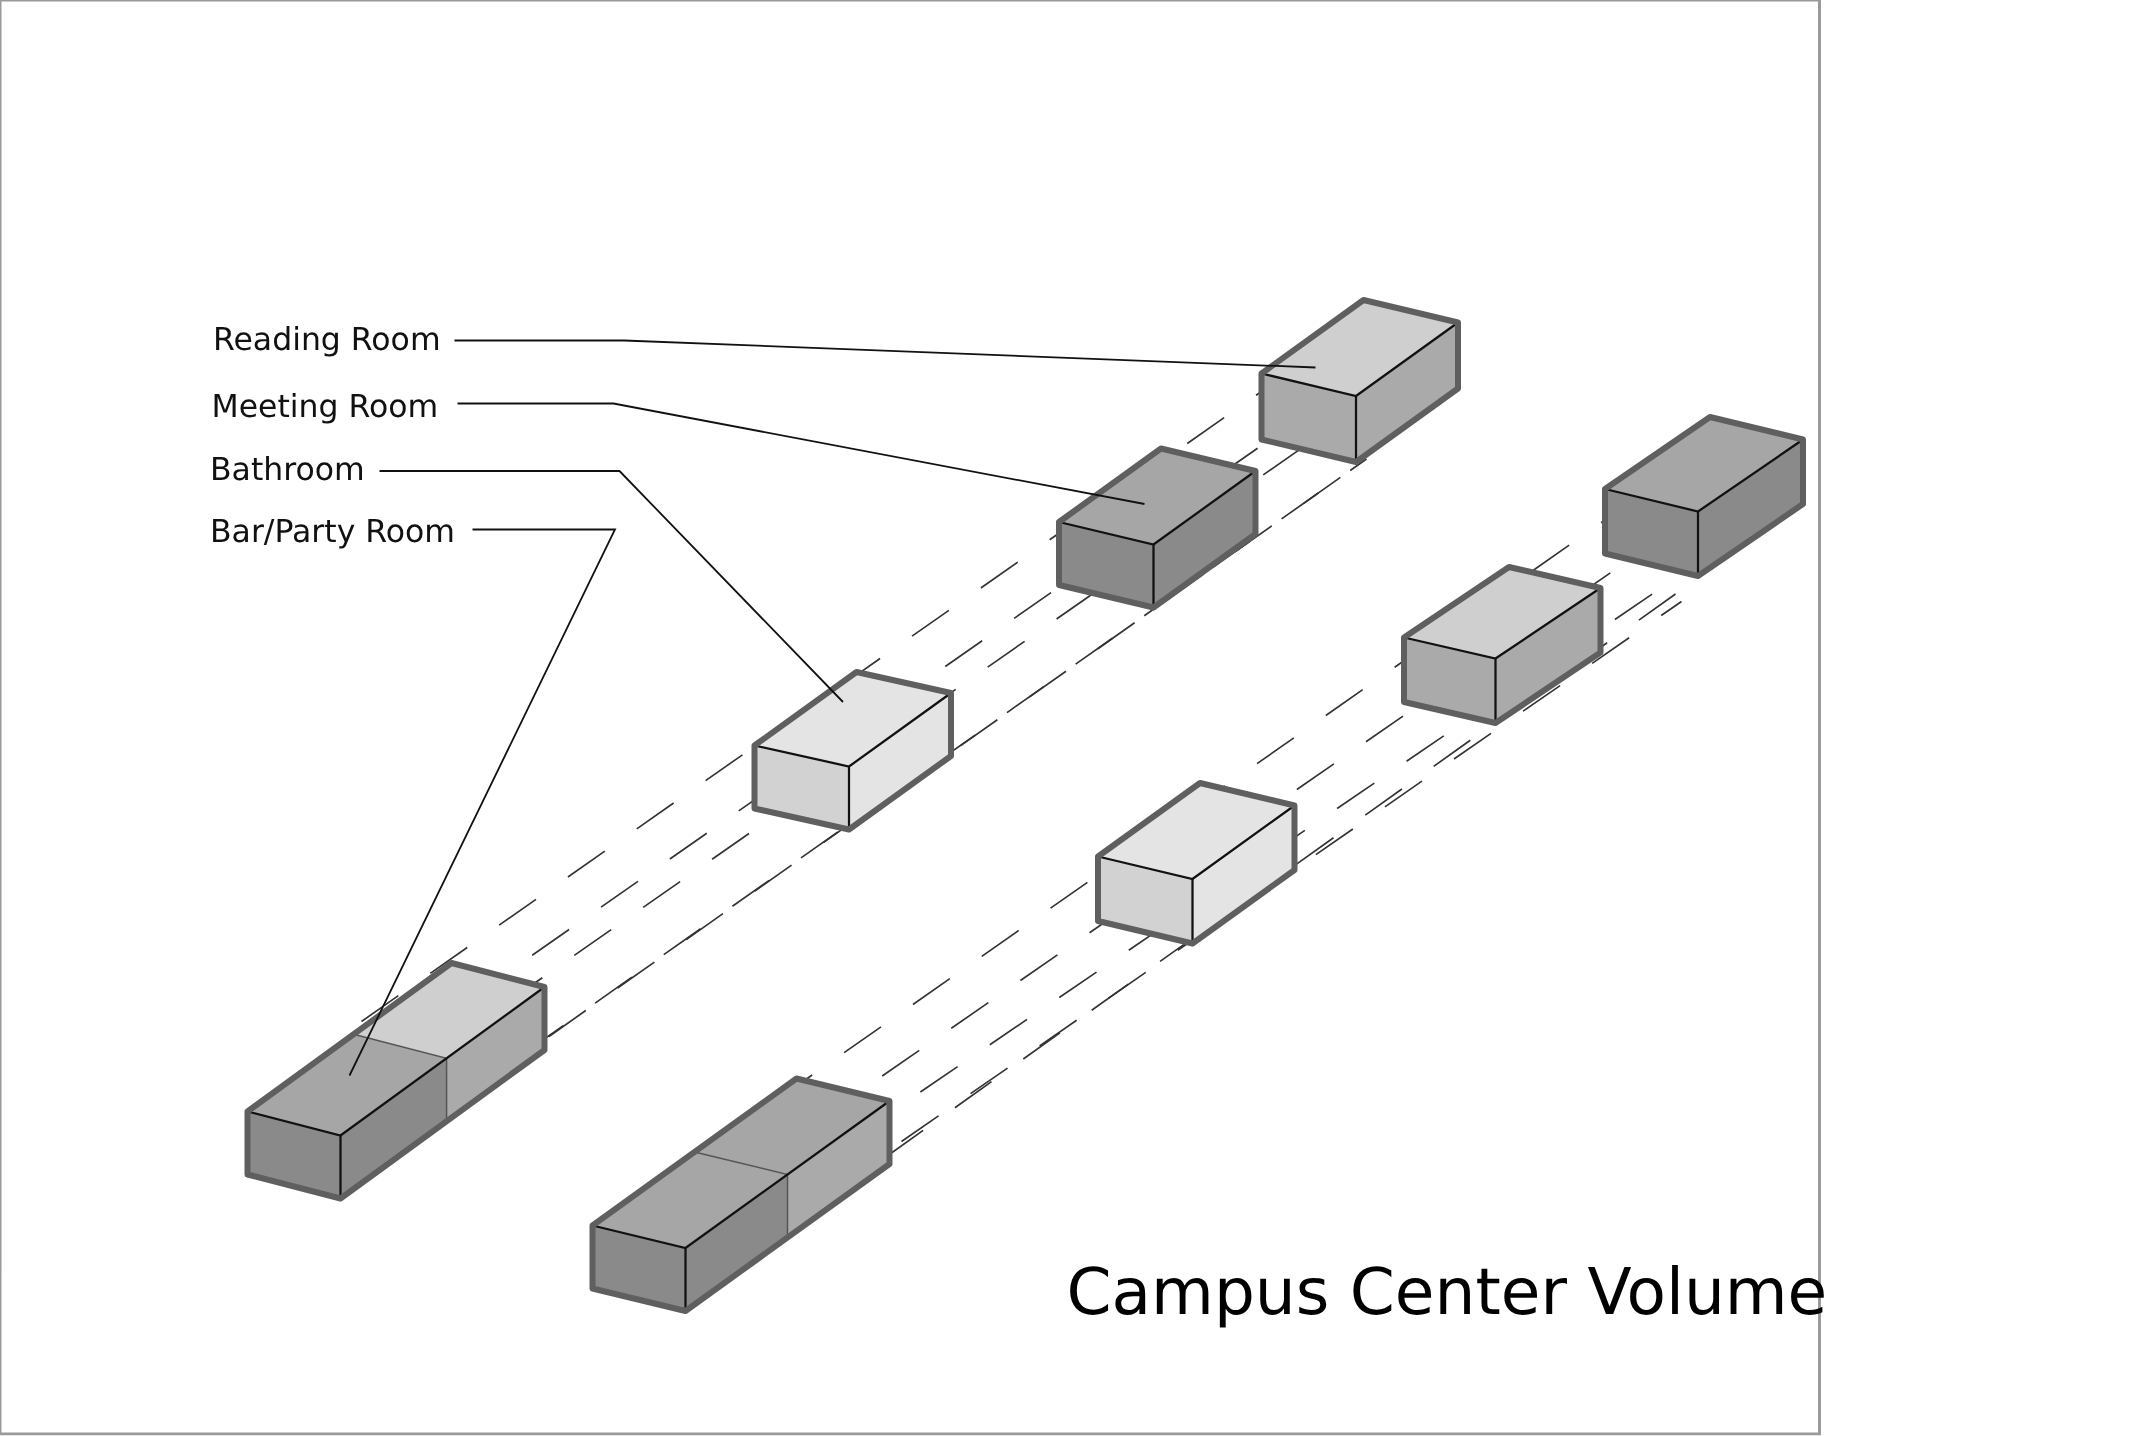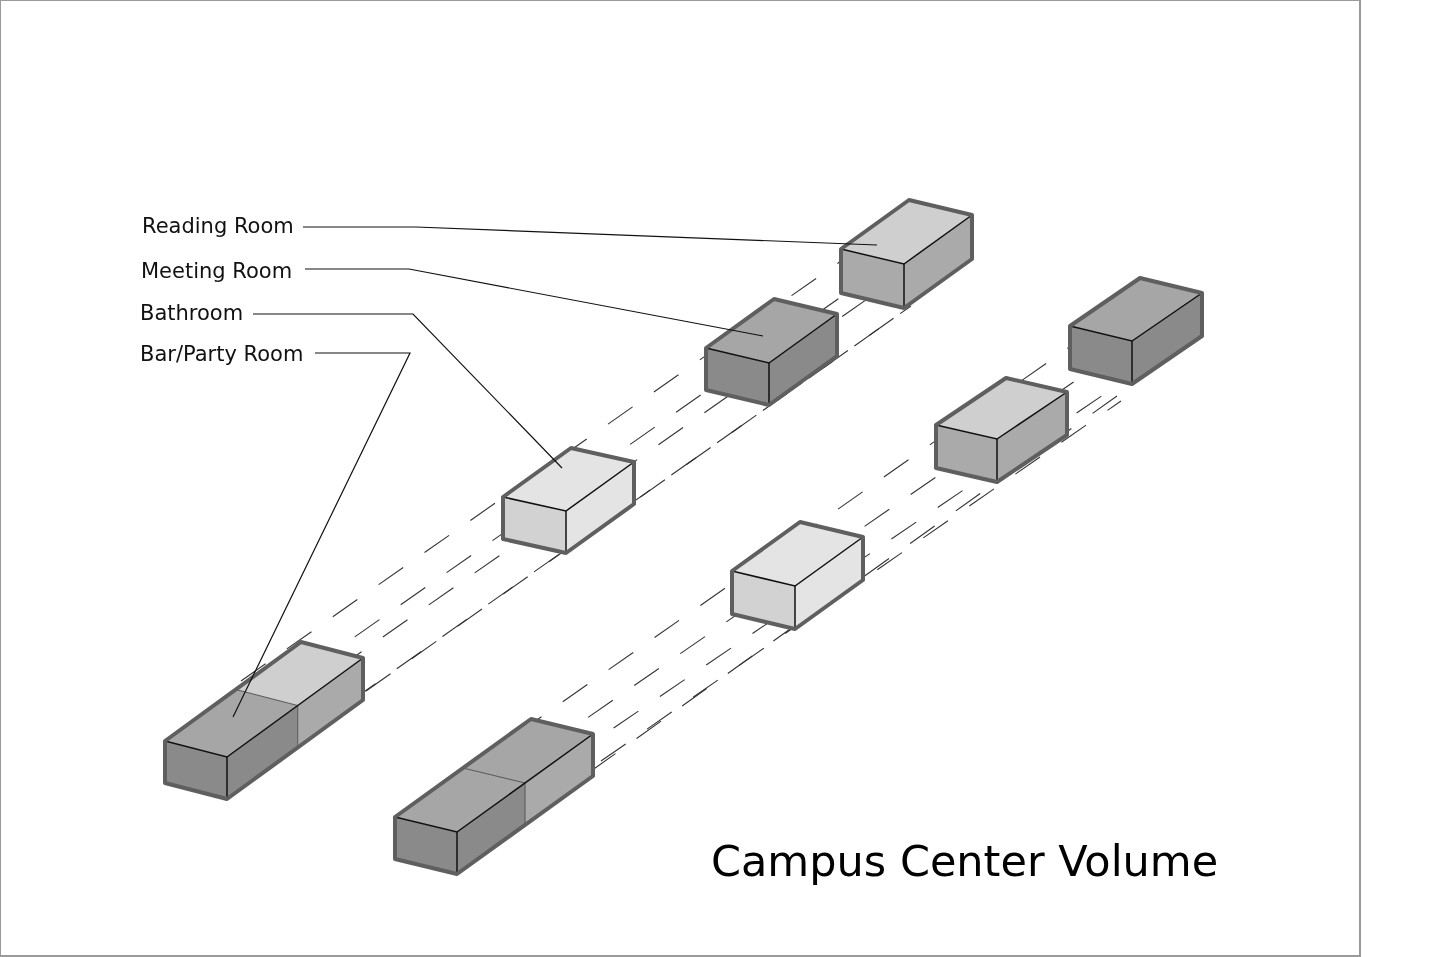--- a/index.html
+++ b/index.html
@@ -1,19 +1,19 @@
 <!DOCTYPE html>
 <html><head>
   <meta charset="utf-8">
   <style>
     html, body { margin: 0; padding: 0; background: #ffffff; }
     body { width: 1429px; height: 957px; overflow: hidden; }
     #canvas {
       position: relative;
-      width: 1361px; height: 957px;
+      width: 1214px; height: 957px;
       box-sizing: border-box;
       border-top: 1px solid #9a9a9a;
       border-left: 1px solid #9a9a9a;
       border-right: 2px solid #9a9a9a;
       border-bottom: 2px solid #9a9a9a;
       background: #fff;
     }
     svg { position: absolute; left: 0; top: 0; }
     .label {
       font-family: "DejaVu Sans", sans-serif;

